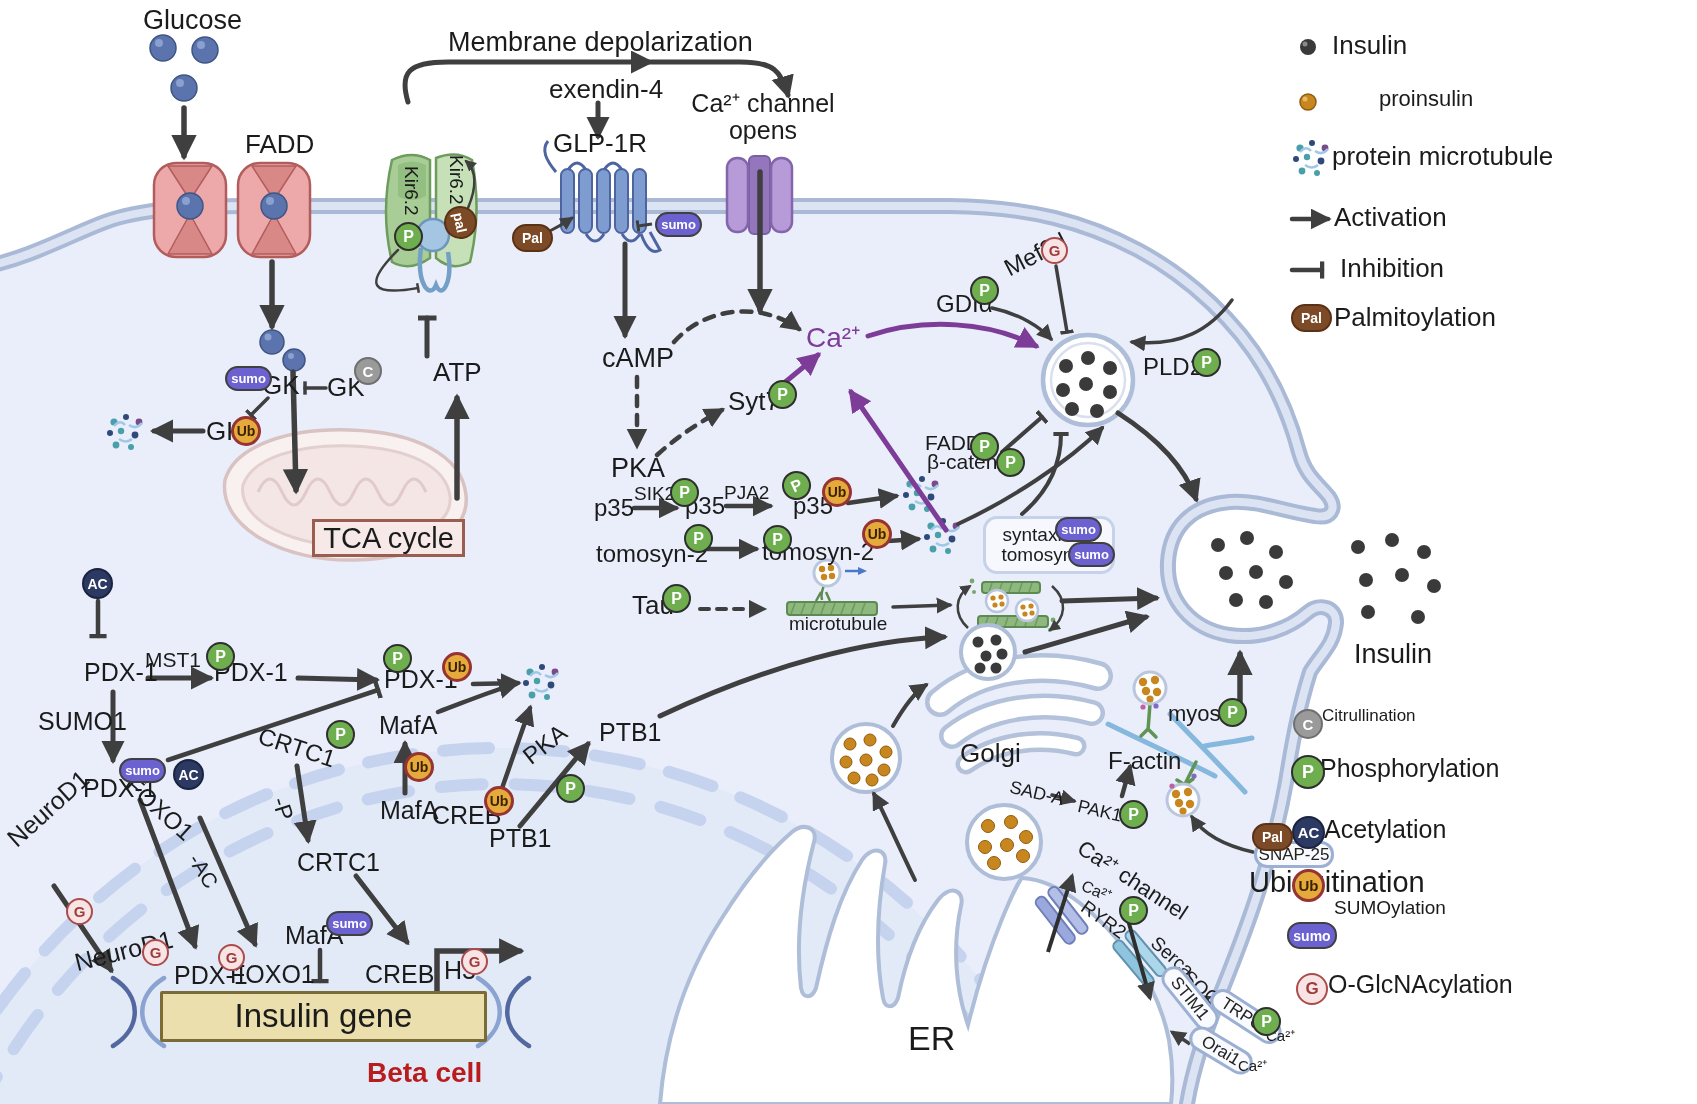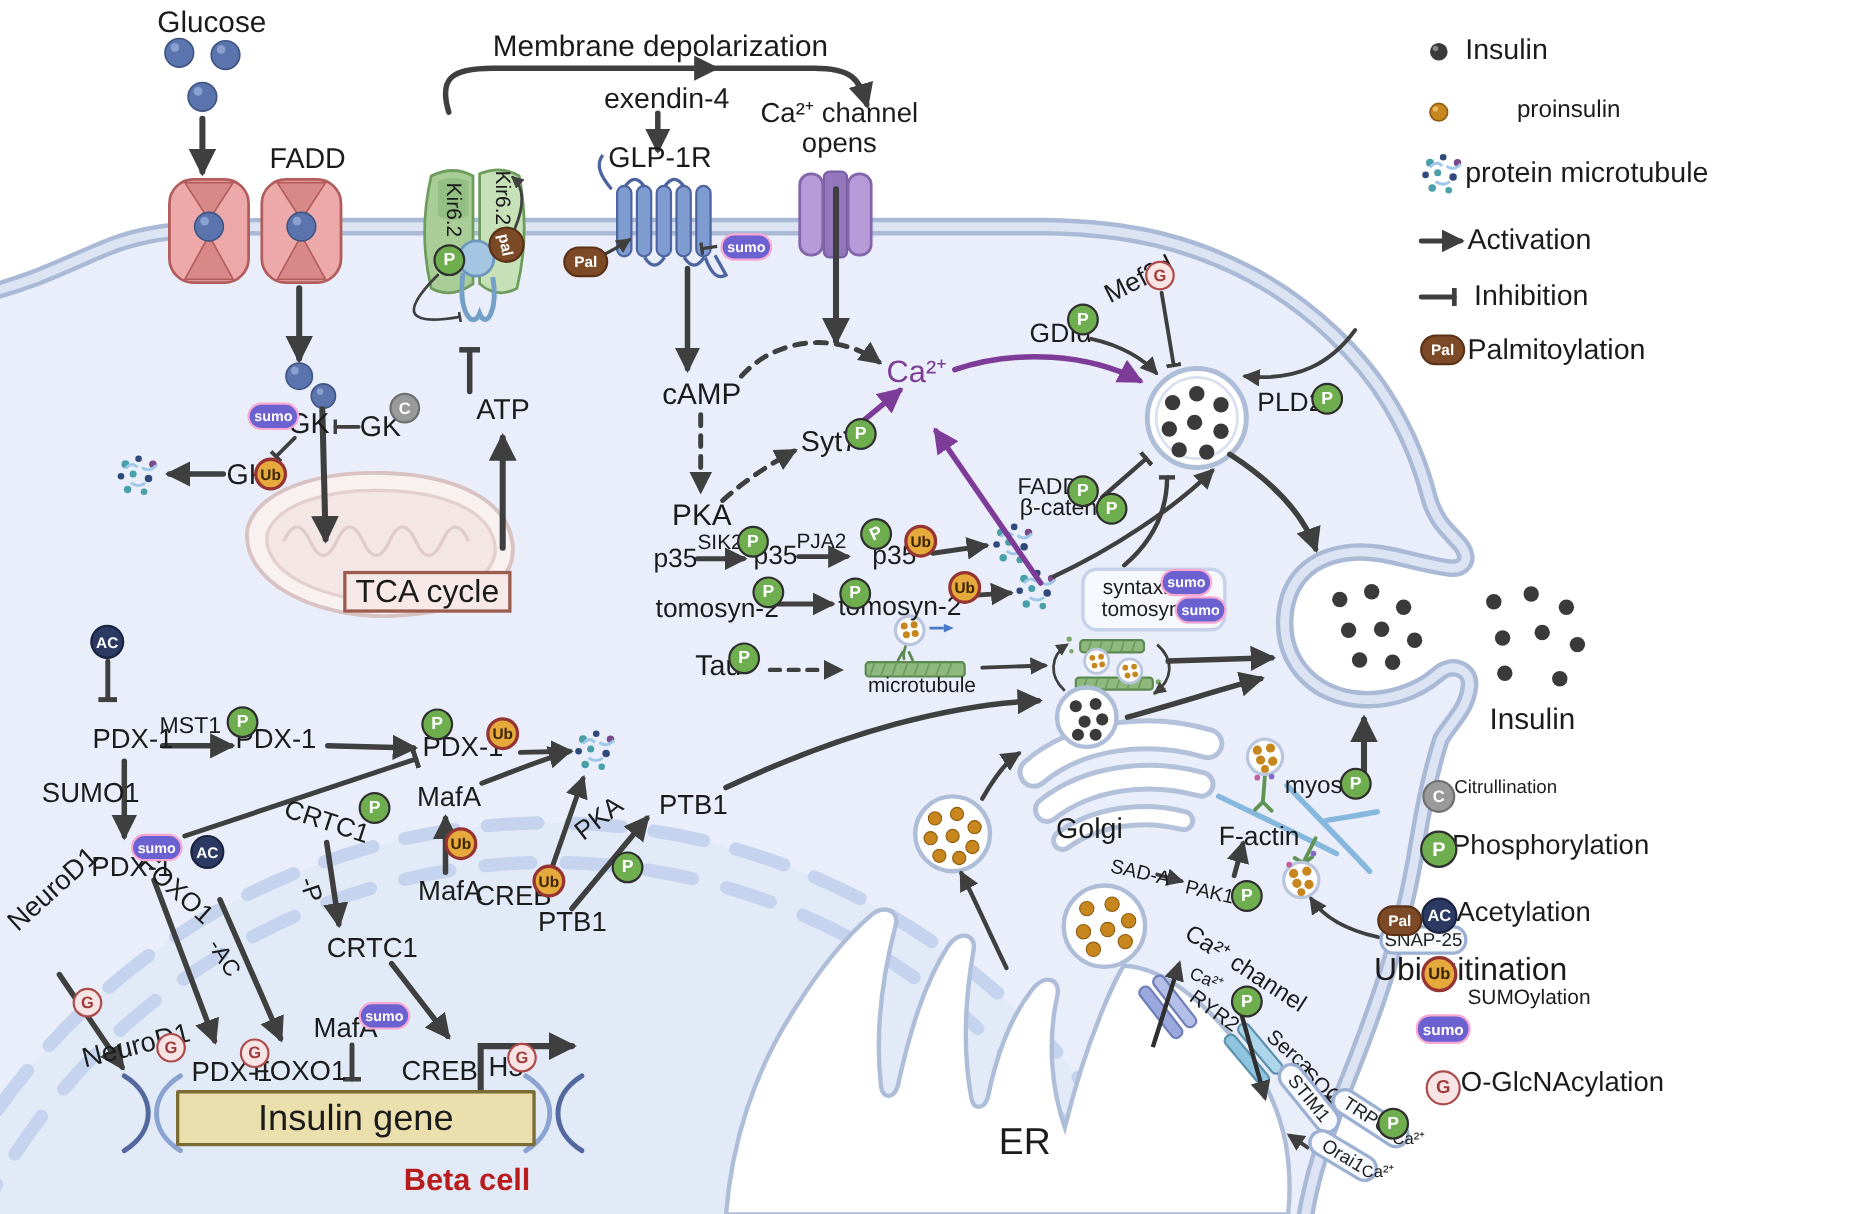--- a/index.html
+++ b/index.html
@@ -7,21 +7,21 @@
            font-family:"Liberation Sans", sans-serif; }
   .stage svg { position:absolute; left:0; top:0; }
   .lbl { position:absolute; color:#1b1b1b; font-size:25px; line-height:1.06; white-space:nowrap;
          transform-origin:left top; }
   .ctr { text-align:center; }
   .tag { position:absolute; display:flex; align-items:center; justify-content:center;
          font-weight:bold; color:#fff; border-radius:50%; box-sizing:border-box; white-space:nowrap;
          transform-origin:center center; }
   .tag-p   { width:29px; height:29px; background:#6fae4e; border:2px solid #2f2f2f; font-size:16px; }
   .tag-ub  { width:30px; height:30px; background:#e6a93c; border:3px solid #963333; color:#3c2300; font-size:14px; }
-  .tag-sumo{ width:47px; height:25px; border-radius:13px; background:#6b61d1; border:2px solid #f9a8d4; font-size:13px; }
+  .tag-sumo{ width:47px; height:25px; border-radius:13px; background:#6b61d1; border:2px solid #404040; font-size:13px; }
   .tag-ac  { width:31px; height:31px; background:#2c3a63; border:2px solid #1a2440; font-size:14px; }
   .tag-c   { width:28px; height:28px; background:#9a9a9a; border:2px solid #6f6f6f; font-size:15px; }
   .tag-g   { width:27px; height:27px; background:#f8e4e4; border:2px solid #ad4b4b; color:#9c3c3c; font-size:15px; }
   .tag-pal { width:41px; height:28px; border-radius:14px; background:#7d4a28; border:2px solid #5a3115; font-size:14px; }
   .cap { position:absolute; background:#f8fafd; border:3px solid #9cb0d4; border-radius:13px;
          display:flex; align-items:center; justify-content:center; color:#222; font-size:17px;
          box-sizing:border-box; transform-origin:center center; white-space:nowrap; }
   .box { position:absolute; display:flex; align-items:center; justify-content:center; box-sizing:border-box; }
 </style>
 </head>

